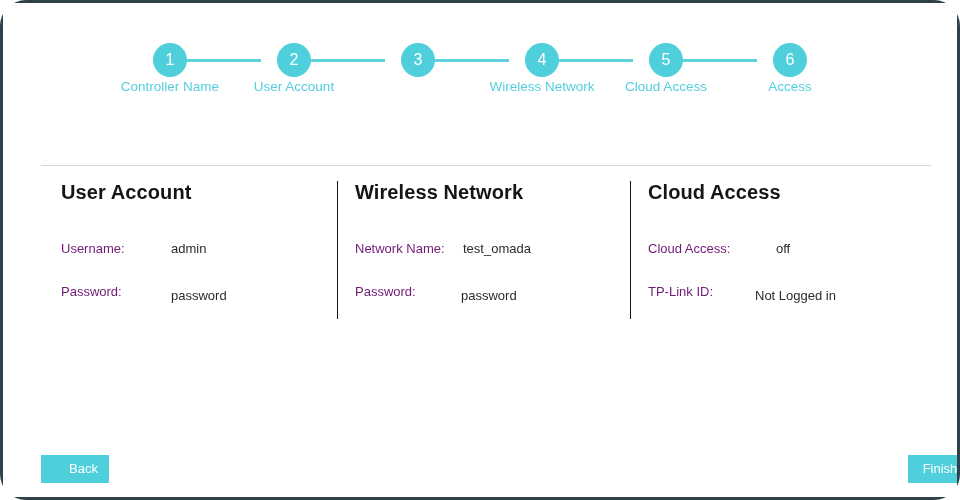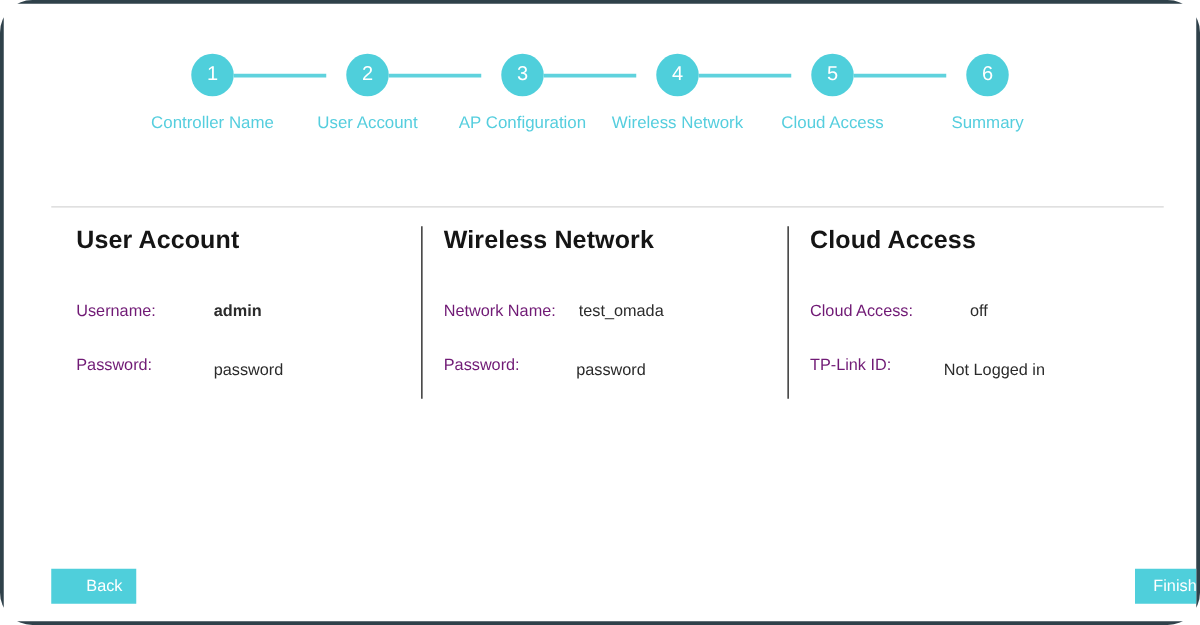--- a/index.html
+++ b/index.html
@@ -45,21 +45,21 @@
     border-radius: 50%;
     background: #4fcfdb;
     color: #ffffff;
     font-size: 16px;
     line-height: 34px;
     text-align: center;
     margin: 0 auto;
     letter-spacing: 0;
   }
   .step-label {
-    margin-top: 13px;
+    margin-top: 2px;
     font-size: 13.5px;
     color: #55cede;
     white-space: nowrap;
   }
   .step-line {
     position: absolute;
     top: 56px;
     height: 3px;
     background: #5fd2dd;
   }
@@ -154,48 +154,47 @@
       <div class="step-label">Controller Name</div>
     </div>
 
     <div class="step" style="left:291px;">
       <div class="step-circle">2</div>
       <div class="step-label">User Account</div>
     </div>
 
     <div class="step" style="left:415px;">
       <div class="step-circle">3</div>
-      <div class="step-label">AP Configuration</div>
     </div>
 
     <div class="step" style="left:539px;">
       <div class="step-circle">4</div>
       <div class="step-label">Wireless Network</div>
     </div>
 
     <div class="step" style="left:663px;">
       <div class="step-circle">5</div>
       <div class="step-label">Cloud Access</div>
     </div>
 
     <div class="step" style="left:787px;">
       <div class="step-circle">6</div>
-      <div class="step-label">Summary</div>
+      <div class="step-label">Access</div>
     </div>
   </div>
 
   <div id="heading-rule"></div>
 
   <div id="columns">
 
     <div class="column" style="left:58px;width:276px;">
       <div class="col-title">User Account</div>
       <div class="kv-row" style="top:60px;">
         <span class="kv-label">Username:</span>
-        <span class="kv-value" style="left:110px;font-weight:bold;">admin</span>
+        <span class="kv-value" style="left:110px;">admin</span>
       </div>
       <div class="kv-row" style="top:103px;">
         <span class="kv-label">Password:</span>
         <span class="kv-value" style="left:110px;top:4px;">password</span>
       </div>
     </div>
 
     <div class="col-divider" style="left:334px;"></div>
 
     <div class="column" style="left:352px;width:275px;">

